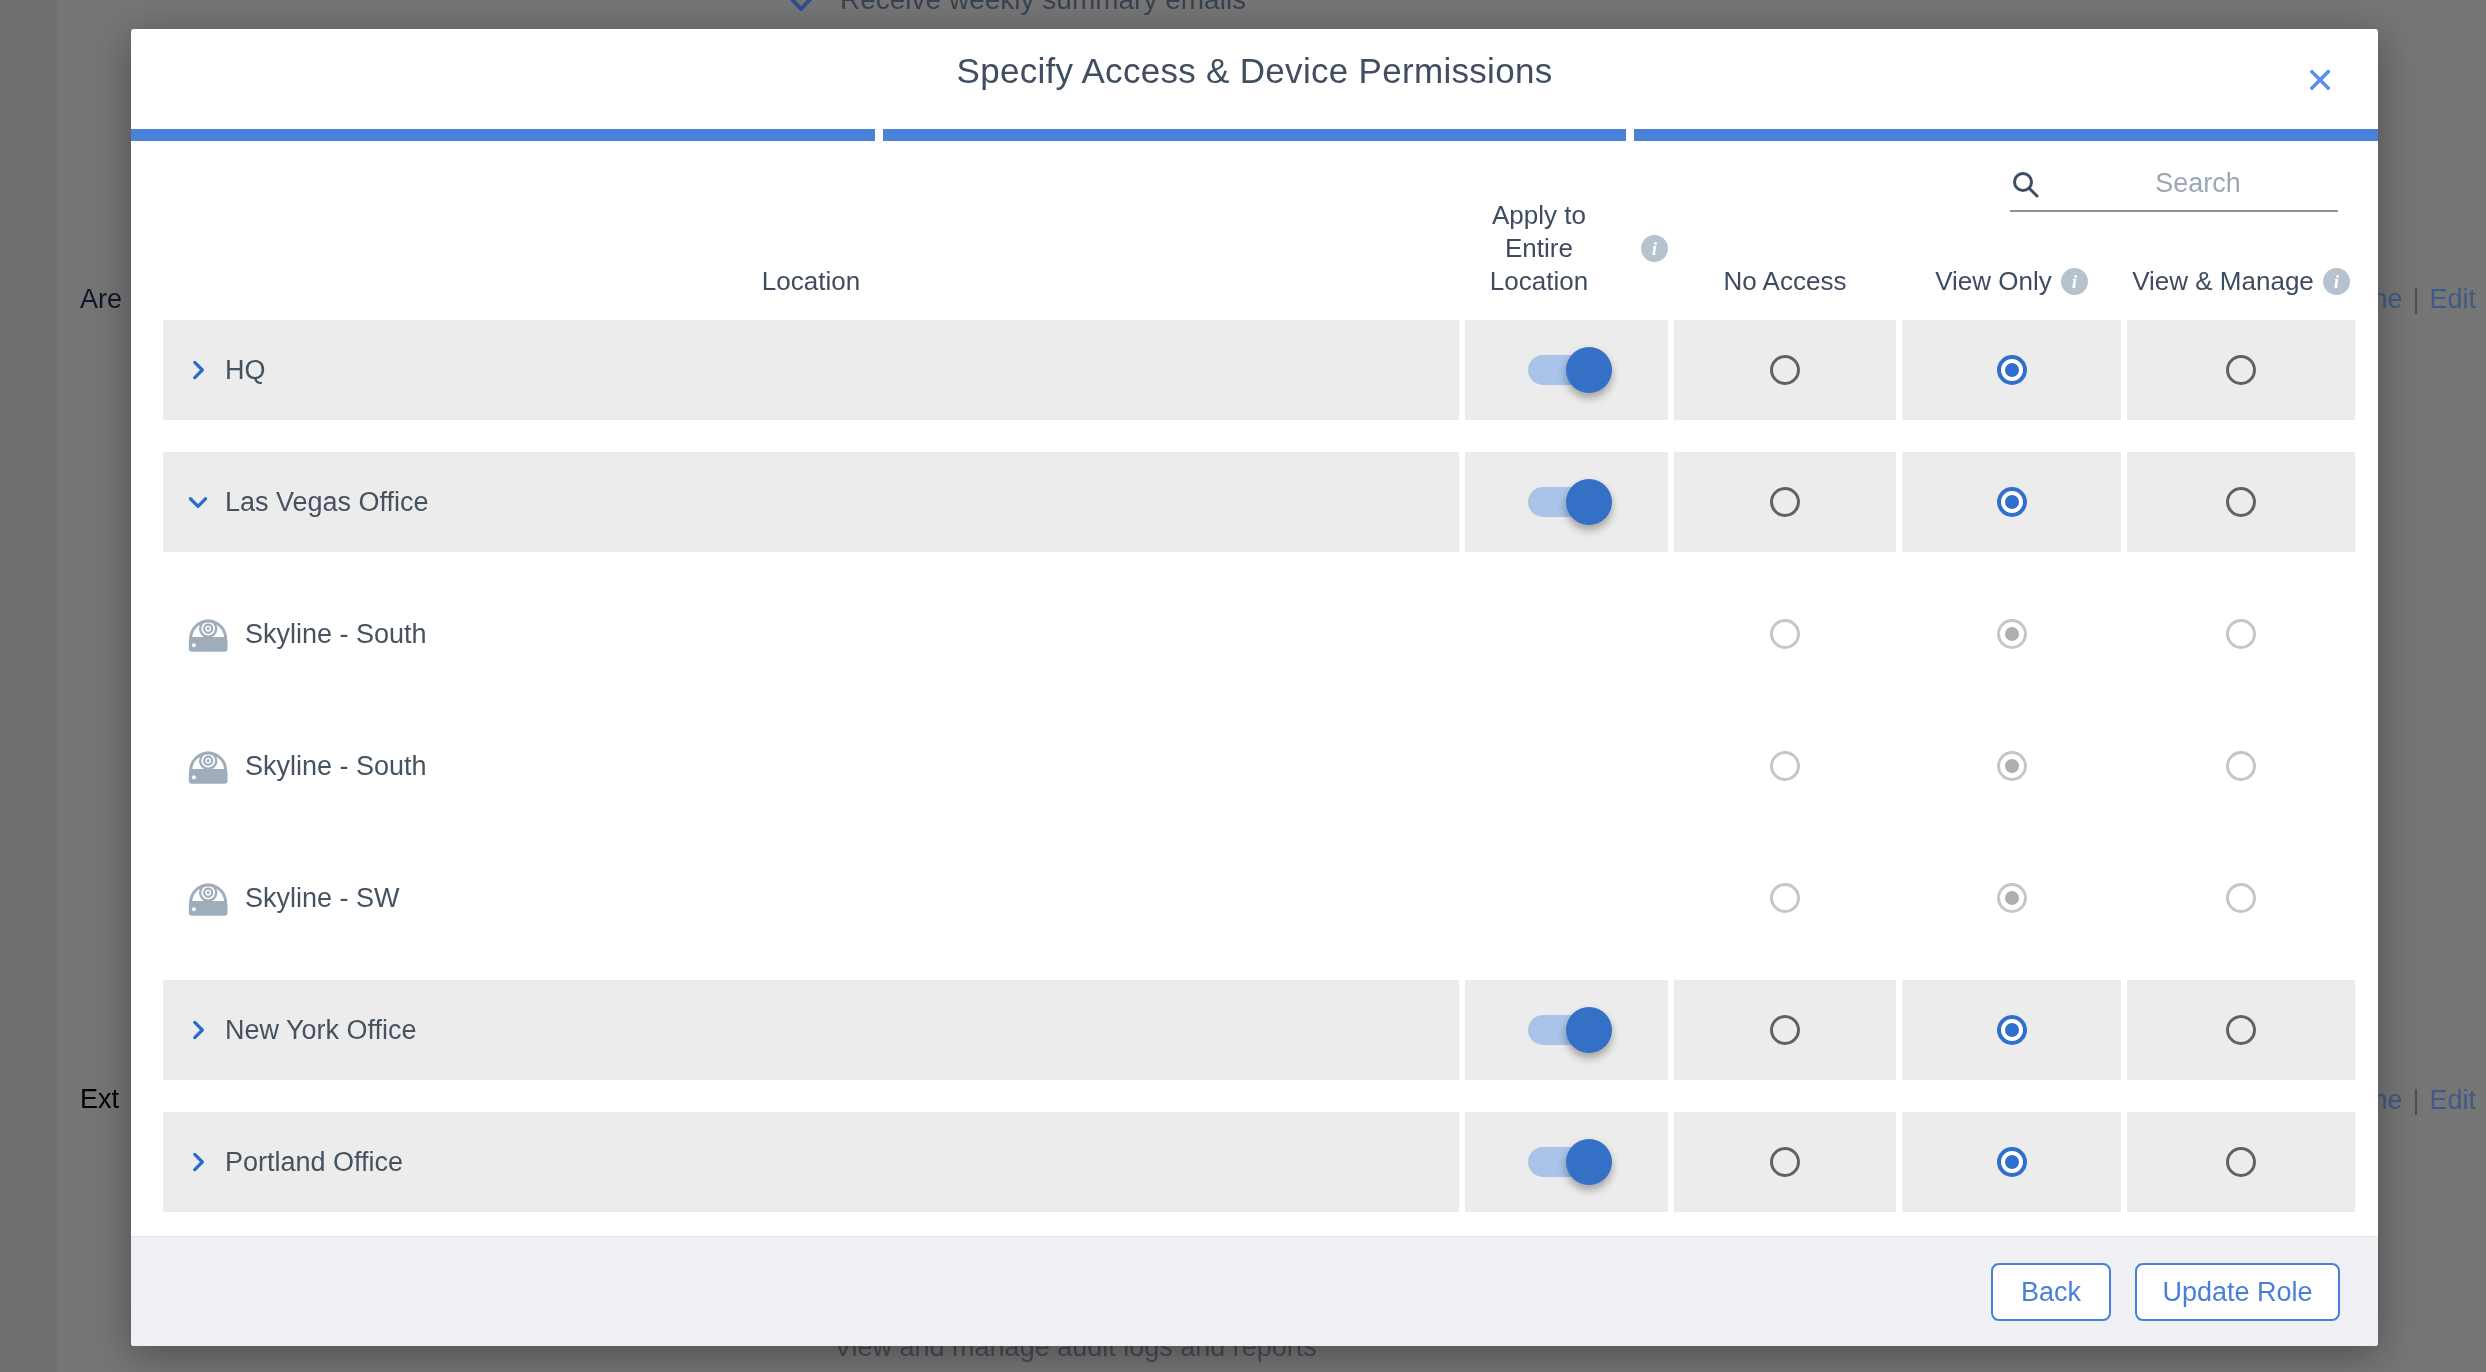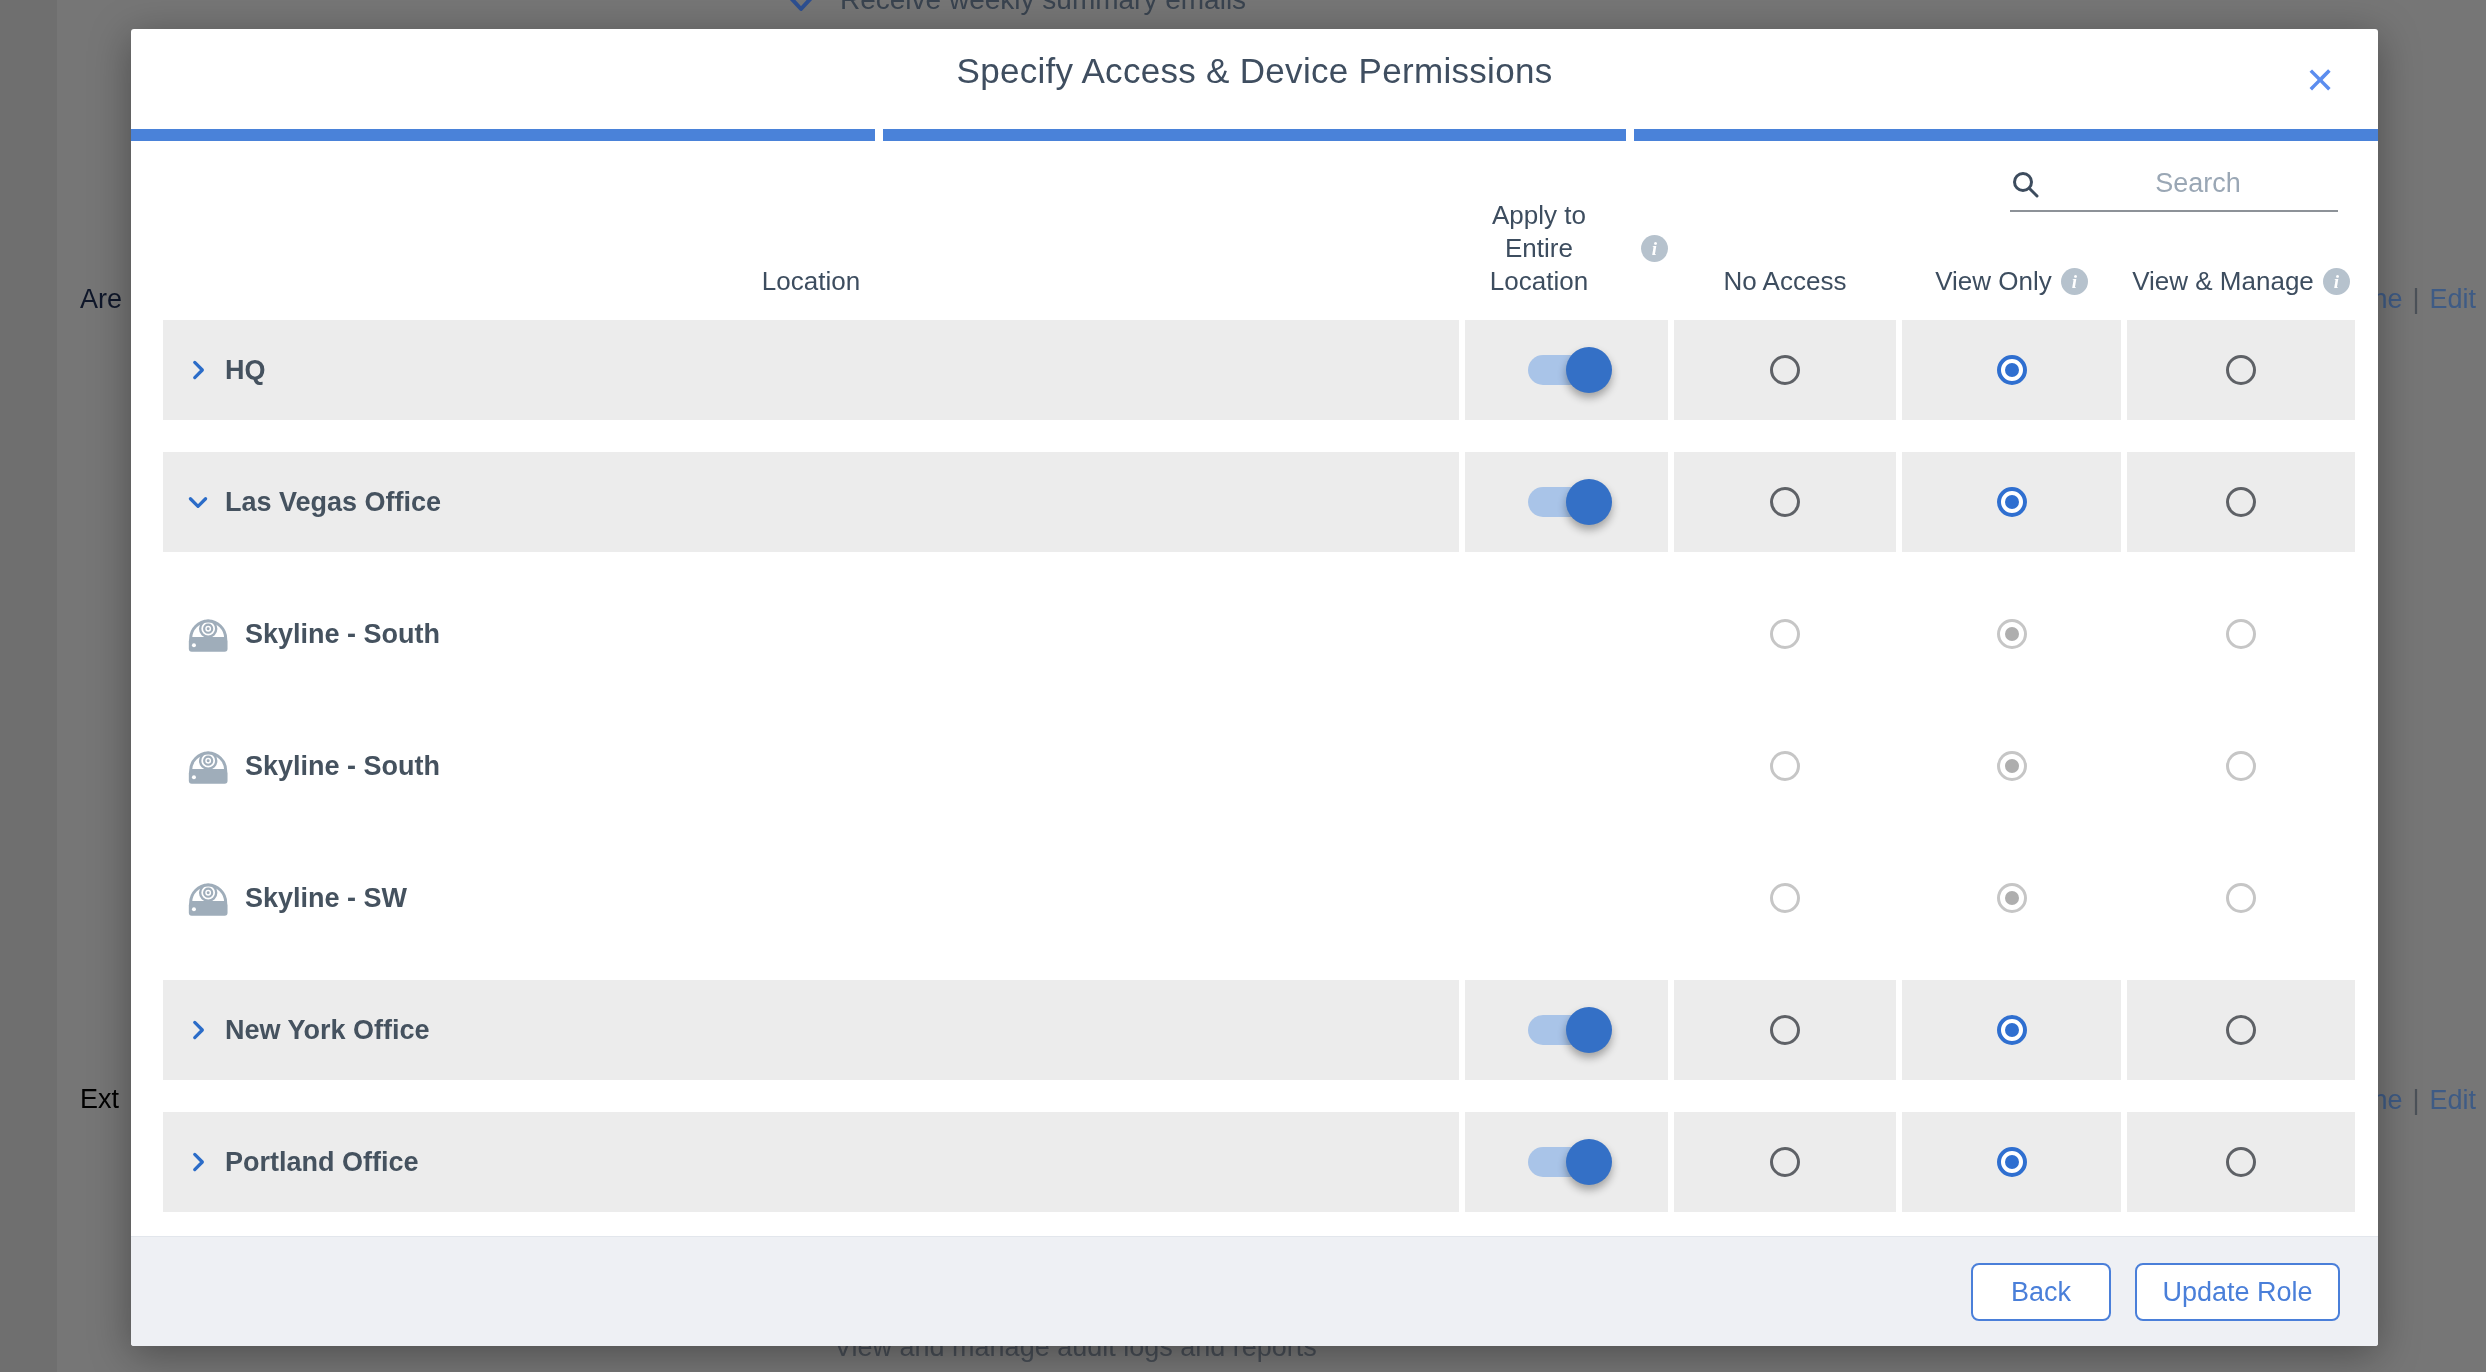--- a/index.html
+++ b/index.html
@@ -77,21 +77,21 @@
   .hcell .hlbl { line-height:33px; }
   .hcell.c-apply .hlbl { max-width:152px; }
   .info-icon {
     width:27px; height:27px; border-radius:50%; background:#b6c2cd;
     color:#ffffff; font-size:19px; font-style:italic; font-weight:bold;
     font-family:"Liberation Serif", serif;
     display:flex; align-items:center; justify-content:center;
     margin-left:9px; flex:0 0 auto; cursor:pointer;
   }
 
-  .row { display:flex; gap:6px; height:100px; margin-bottom:32px;font-weight:bold; }
+  .row { display:flex; gap:6px; height:100px; margin-bottom:32px; }
   .cell { display:flex; align-items:center; justify-content:center; }
   .cell.c-loc { justify-content:flex-start; padding-left:22px; gap:14px; }
   .row.location .cell { background:#ececec; }
   .row-label { font-size:27px; color:#45525f; }
 
   .chev { width:26px; height:26px; flex:0 0 auto; display:flex; cursor:pointer; }
   .cam  { width:46px; height:42px; flex:0 0 auto; display:flex; }
 
   
   .toggle { position:relative; width:78px; height:30px; border-radius:15px; background:#a9c4e8; cursor:pointer; }
@@ -115,21 +115,21 @@
     position:absolute; left:0; top:1207px; width:100%; height:110px;
     background:#eef0f4; border-top:1px solid #e2e6ec;
     border-radius:0 0 3px 3px;
   }
   .btn {
     position:absolute; top:26px; height:58px;
     background:#ffffff; border:2px solid #4a7fd9; border-radius:8px;
     color:#4a7fd9; font-size:27px; font-family:"Liberation Sans", sans-serif;
     display:flex; align-items:center; justify-content:center; cursor:pointer;
   }
-  .btn-back { right:267px; width:140px; }
+  .btn-back { right:267px; width:120px; }
   .btn-update { right:38px; width:205px; }
 </style>
 </head>
 <body>
 
 <div class="bg-gutter"></div>
 
 <span class="bg-check">
   <svg width="30" height="18" viewBox="0 0 30 18">
       <polyline points="3,2 15,15 27,2" fill="none" stroke="#2d4f91" stroke-width="4" stroke-linecap="round" stroke-linejoin="round"></polyline>

